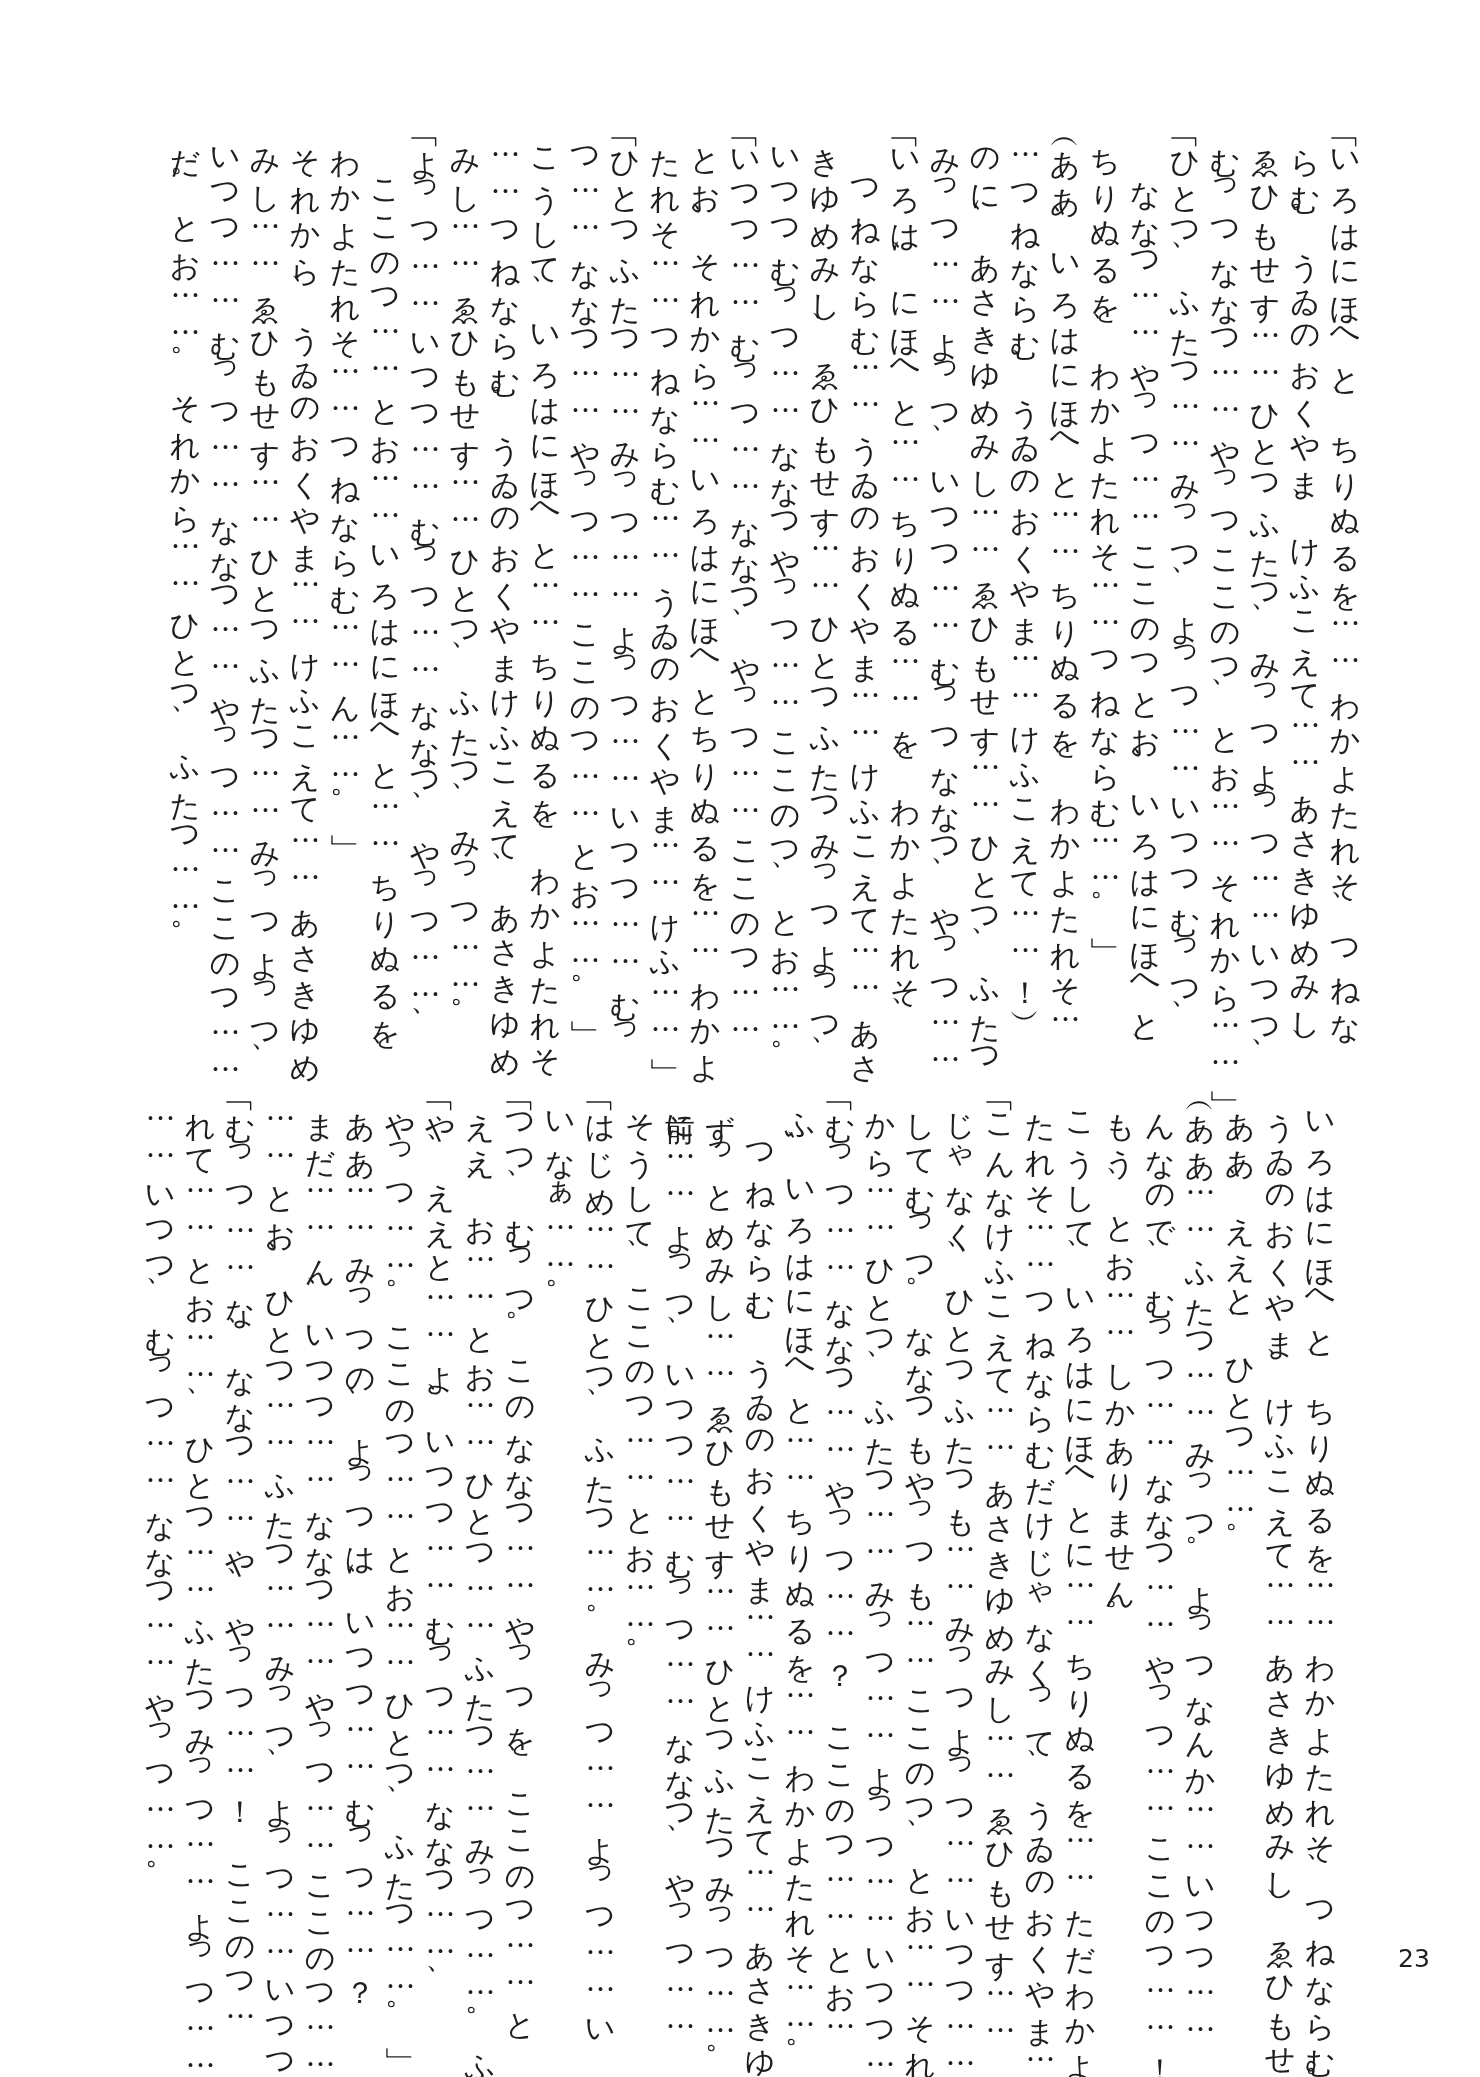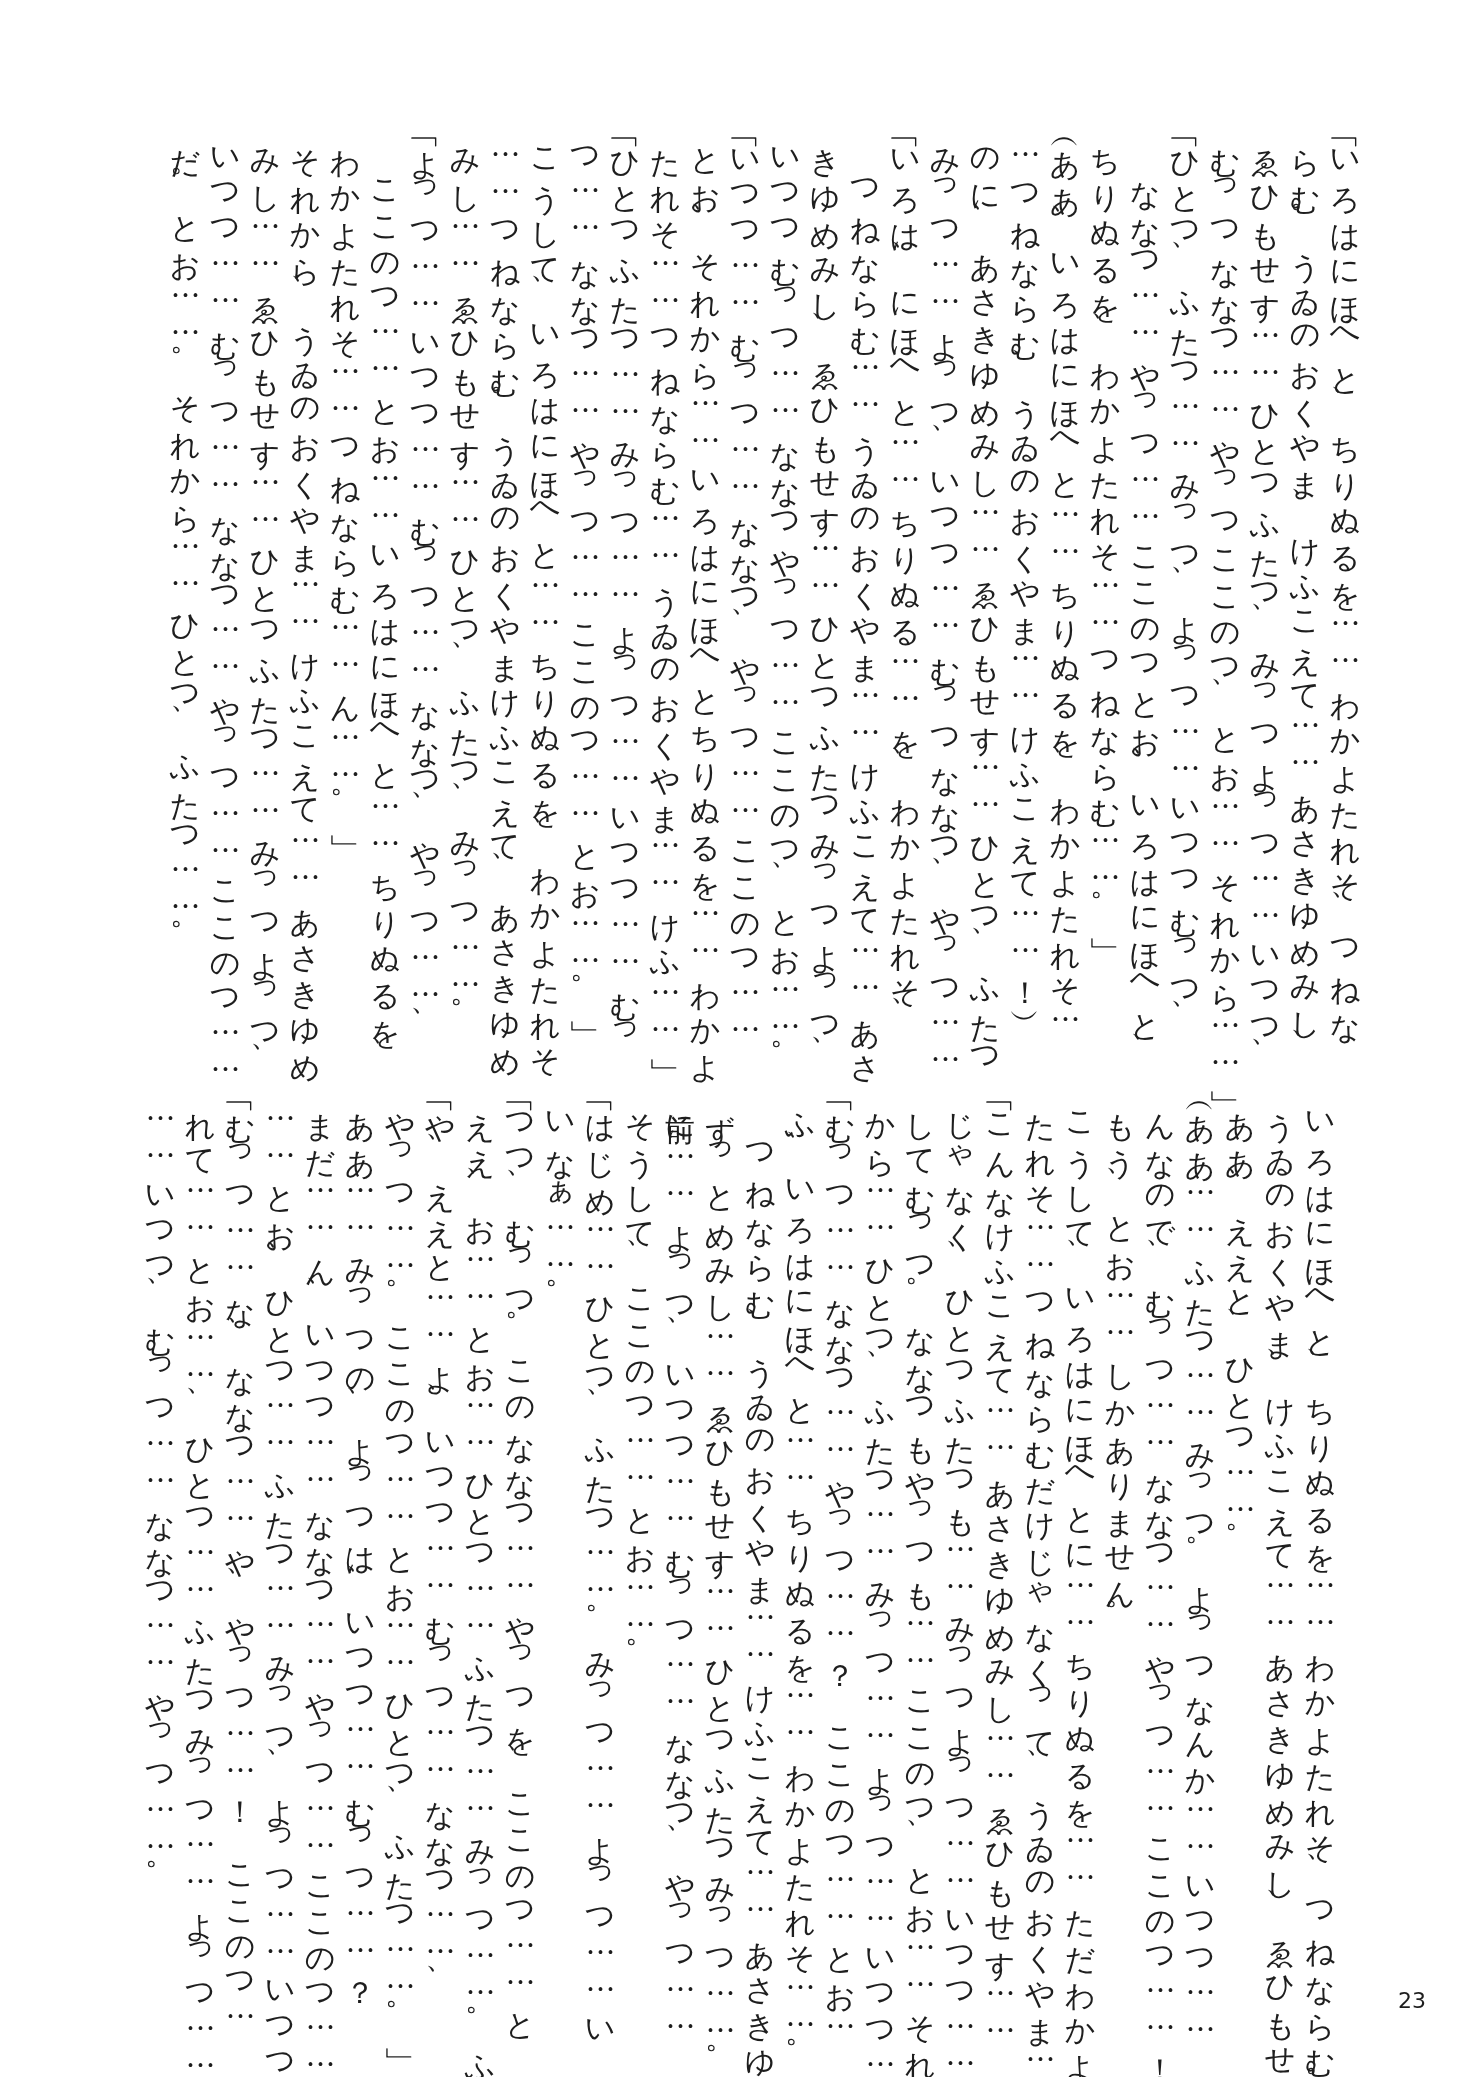--- a/index.html
+++ b/index.html
@@ -26,23 +26,23 @@
     letter-spacing: 2px;      
     color: #1e1e1e;
     white-space: nowrap;
   }
   .block-top    { top: 128px;  right: 115px; height: 892px; }
   .block-bottom { top: 1092px; right: 140px; height: 946px; }
   .vcol { height: 100%; }
   .page-number {
     position: absolute;
     left: 1398px;
-    top: 1988px;
+    top: 1944px;
     font-family: "DejaVu Sans", "Liberation Sans", sans-serif;
-    font-size: 22px;
+    font-size: 25px;
     color: #1e1e1e;
   }
 </style>
 </head>
 <body>
 
 <div class="page">
 
   <div class="vblock block-top">
       <div class="vcol">「いろはにほへと、ちりぬるを……わかよたれそ、つねな</div>

